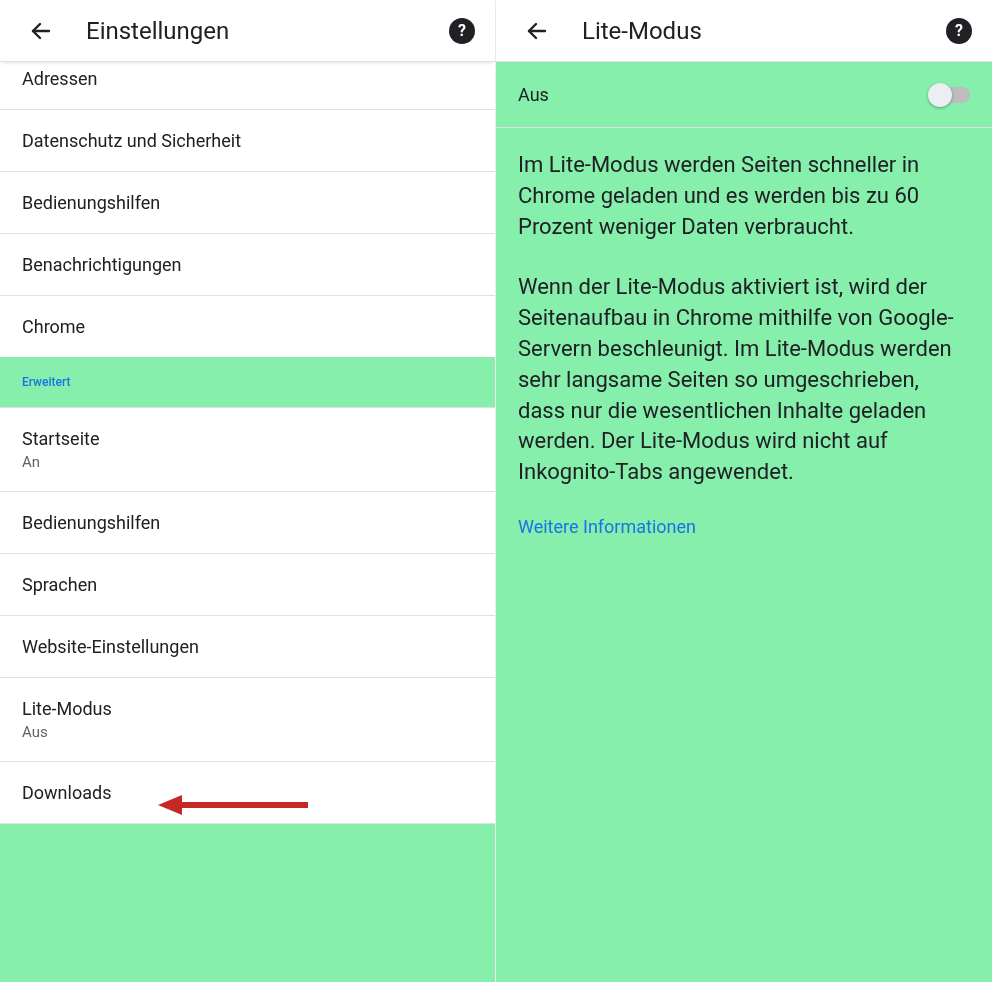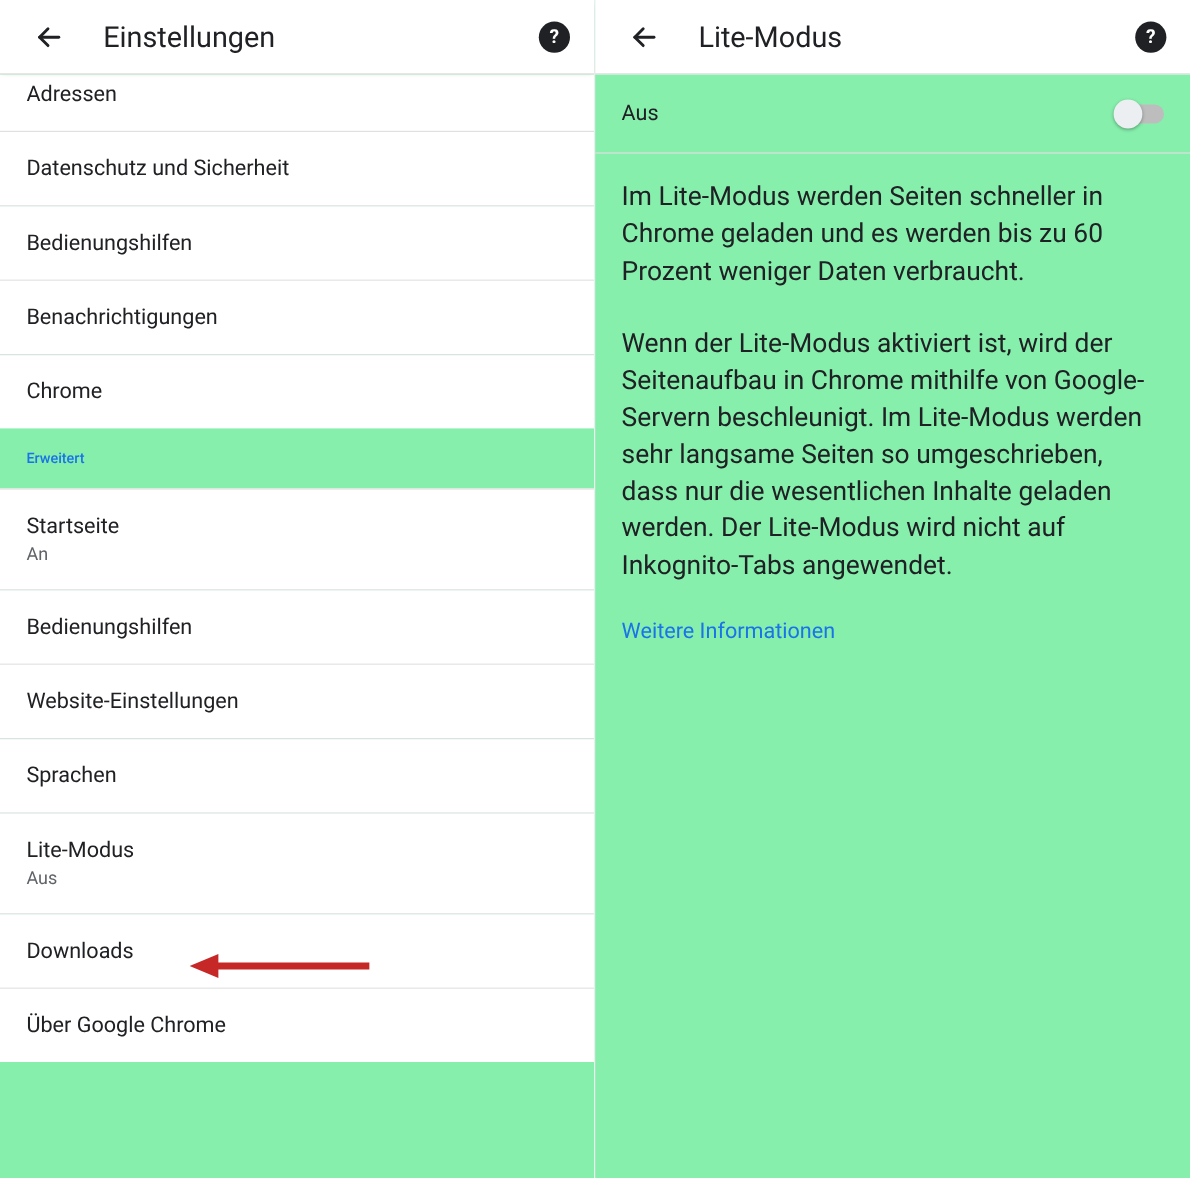--- a/index.html
+++ b/index.html
@@ -181,34 +181,31 @@
       <span>Erweitert</span>
     </div>
     <div class="item" style="border-top:1px solid #e0e0e0">
       <div>Startseite</div>
       <div class="sub">An</div>
     </div>
     <div class="item">
       <div>Bedienungshilfen</div>
     </div>
     <div class="item">
+      <div>Sprachen</div>
+    </div>
+    <div class="item">
       <div>Website-Einstellungen</div>
-    </div>
-    <div class="item">
-      <div>Sprachen</div>
     </div>
     <div class="item">
       <div>Lite-Modus</div>
       <div class="sub">Aus</div>
     </div>
     <div class="item">
       <div>Downloads</div>
-    </div>
-    <div class="item" style="border-bottom:none">
-      <div>Über Google Chrome</div>
     </div>
   </div>
 
   <svg class="arrow-anno" width="150" height="30" viewBox="0 0 150 30">
     <line x1="150" y1="15" x2="20" y2="15" stroke="#c62828" stroke-width="6"></line>
     <polygon points="0,15 24,5 24,25" fill="#c62828"></polygon>
   </svg>
 </div>
 
 <div class="pane">

